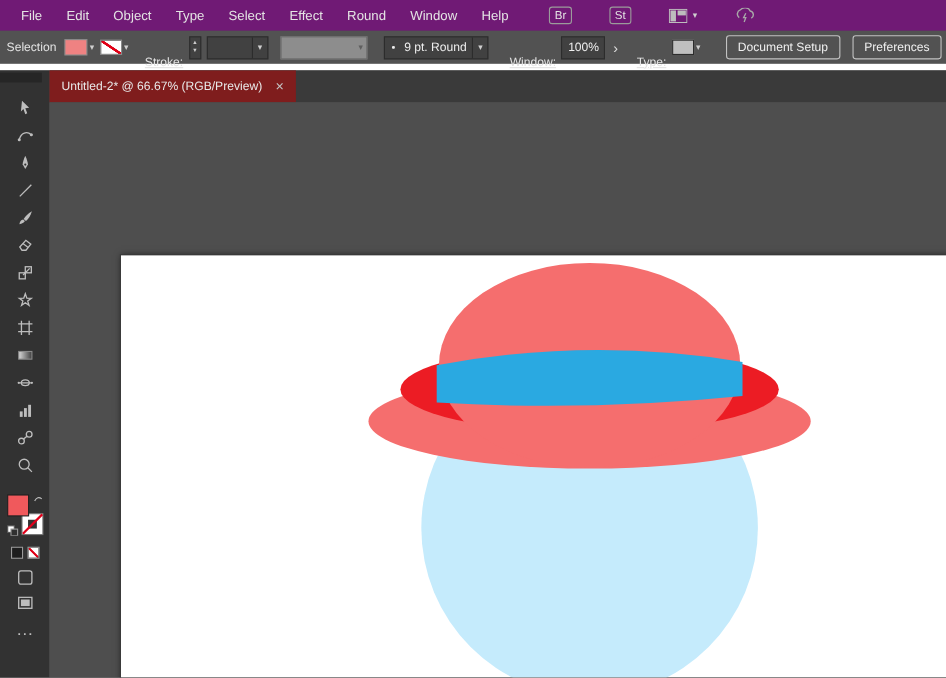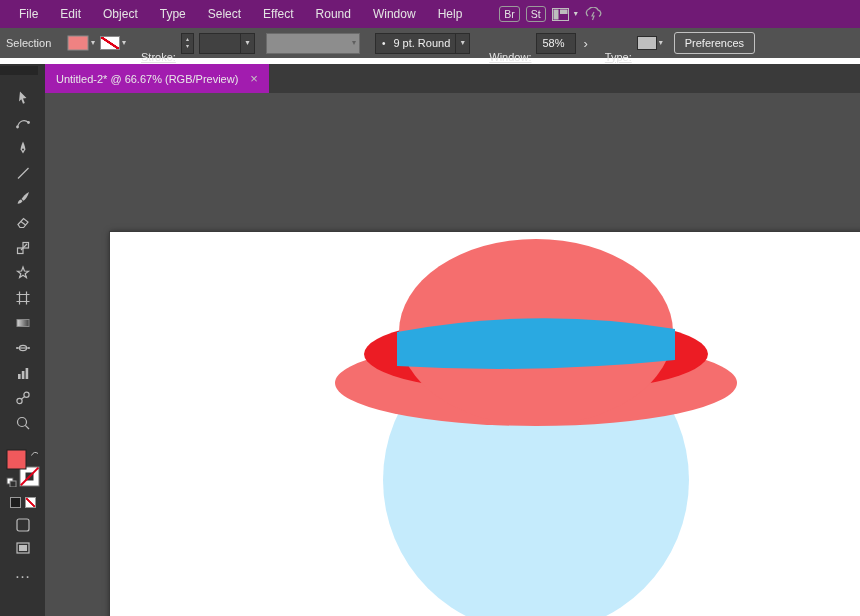--- a/index.html
+++ b/index.html
@@ -4,21 +4,21 @@
 <style>
   * { margin:0; padding:0; box-sizing:border-box; }
   html,body { width:860px; height:616px; overflow:hidden; background:#4e4e4e;
               font-family:"Liberation Sans", sans-serif; }
   .app { width:860px; height:616px; overflow:hidden; display:flex; flex-direction:column; }
 
   
   .menubar { height:28px; background:#701a75; display:flex; align-items:center;
              color:#e4e4e4; font-size:12px; padding-left:8px; flex:0 0 28px; }
   .menu-item { padding:0 11px; line-height:28px; cursor:default; white-space:nowrap; }
-  .menu-right { display:flex; align-items:center; gap:6px; margin-left:26px; }
+  .menu-right { display:flex; align-items:center; gap:34px; margin-left:26px; }
   .badge { border:1px solid #9b9b9b; border-radius:3px; font-size:10.5px;
            padding:1px 4px; color:#e4e4e4; line-height:12px; }
   .ws { display:flex; align-items:center; gap:5px; }
   .chev { font-size:8px; color:#cfcfcf; line-height:1; }
 
   
   .controlbar { height:36px; background:#525252; border-bottom:6px solid #ffffff;
                 display:flex; align-items:center; font-size:11px; color:#e2e2e2;
                 padding:0 4px; gap:5px; flex:0 0 36px; white-space:nowrap; }
   .ctx-label { width:58px; padding-left:2px; }
@@ -63,21 +63,21 @@
   .fillstroke { margin-top:14px; }
   .mini-row { display:flex; gap:4px; margin-top:10px; }
   .mini-none { width:11px; height:11px; border:1px solid #9a9a9a; display:inline-block;
     background:linear-gradient(to top right,#fff 40%,#e00016 45%,#e00016 55%,#fff 60%); }
   .mini-color { width:11px; height:11px; border:1px solid #9a9a9a; background:#1e1e1e; display:inline-block; }
   .tb-icon { margin-top:10px; color:#bdbdbd; }
 
   
   .content { flex:1; display:flex; flex-direction:column; min-width:0; }
   .tabstrip { height:29px; flex:0 0 29px; background:#3a3a3a; display:flex; align-items:stretch; }
-  .tab { background:#a21caf; display:flex; align-items:center; padding:0 11px; gap:12px;
+  .tab { background:#7f1d1d; display:flex; align-items:center; padding:0 11px; gap:12px;
          font-size:11px; color:#e8e8e8; }
   .tab-close { color:#c4c4c4; font-size:13px; line-height:1; }
 
   .canvas { flex:1; position:relative; overflow:hidden; background:#4e4e4e; }
   .artboard { position:absolute; left:65px; top:139px; width:800px; height:500px;
               background:#ffffff; outline:1px solid #3a3a3a;
               box-shadow:0 0 6px rgba(0,0,0,0.55); }
   .artboard svg { position:absolute; left:0; top:0; }
 </style>
 </head>
@@ -147,30 +147,31 @@
     <div class="combo brush-combo">
       <span class="dot">•</span>
       <span class="val">9 pt. Round</span>
       <span class="dd">
           <span class="chev">▾</span>
         </span>
     </div>
 
     <span class="label-link ml14">Window:</span>
     <div class="combo opacity-combo">
-      <span class="val">58%</span>
+      <span class="val">100%</span>
     </div>
     <span class="panel-arrow">›</span>
 
     <span class="label-link ml10">Type:</span>
     <div class="well">
       <span class="style-swatch"></span>
       <span class="chev">▾</span>
     </div>
 
+    <button class="btn ml18">Document Setup</button>
     <button class="btn ml6">Preferences</button>
   </div>
 
   <div class="main">
 
     <div class="toolbar">
       <div class="tools-header"></div>
 
       <div class="tool">
         <svg width="16" height="16">

